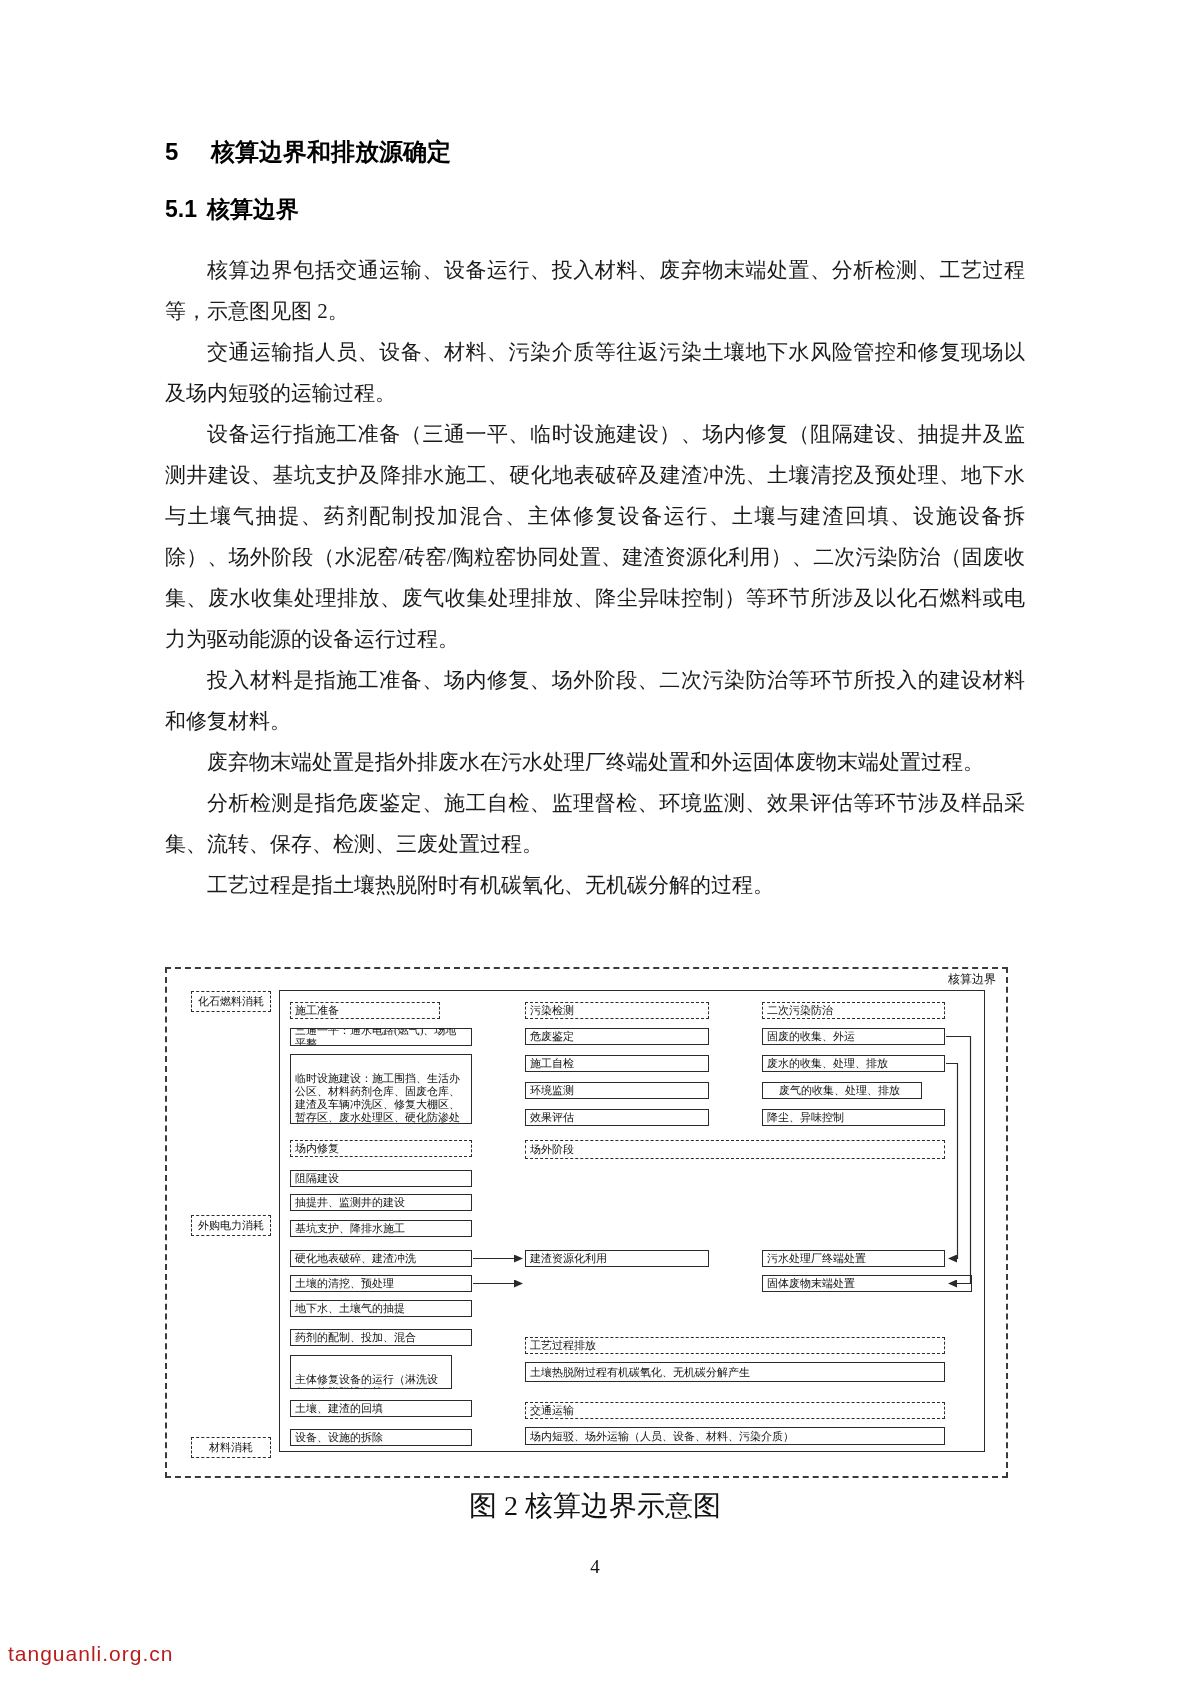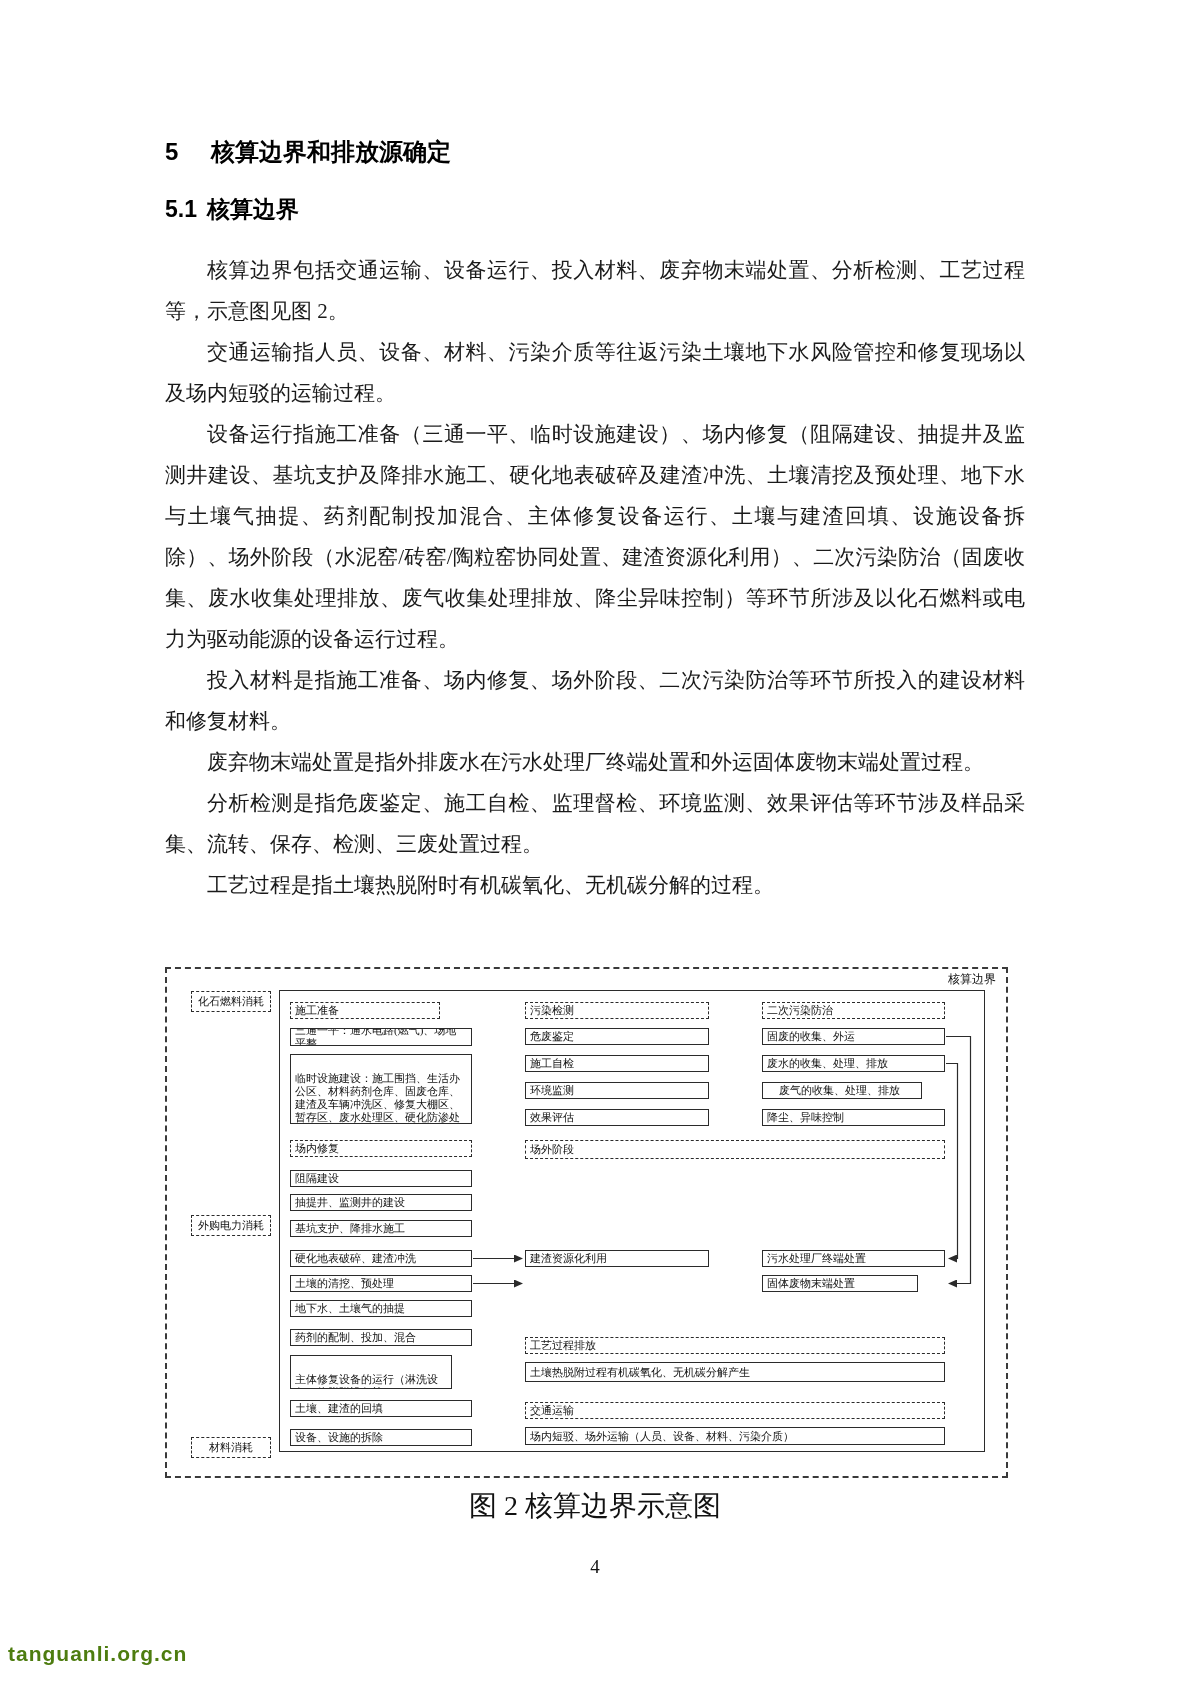--- a/index.html
+++ b/index.html
@@ -32,21 +32,21 @@
           justify-content:center;left:24px;width:80px;}
   .pre{white-space:pre-line;}
   .connectors{position:absolute;left:0;top:0;width:843px;height:511px;pointer-events:none;}
   
   .caption{position:absolute;left:0;top:1487px;width:1190px;text-align:center;
            font-size:28px;color:#111;}
   .pageno{position:absolute;left:0;top:1556px;width:1190px;text-align:center;
           font-size:19px;color:#111;}
   .watermark{position:absolute;left:8px;top:1642px;
              font-family:"Liberation Sans","DejaVu Sans",sans-serif;
-             font-weight:bold;font-size:21px;letter-spacing:1px;color:#4d7c0f;}
+             font-weight:normal;font-size:21px;letter-spacing:1px;color:#b91c1c;}
 </style>
 </head>
 <body>
 
 <div class="page">
 
   <div class="content">
     <h1 class="sec">
       <span class="num">5</span><span>核算边界和排放源确定</span>
     </h1>
@@ -96,21 +96,21 @@
     <div class="dbox" style="left:358px;top:393px;width:420px;height:20px;">土壤热脱附过程有机碳氧化、无机碳分解产生</div>
     <div class="dhead" style="left:358px;top:433px;width:420px;">交通运输</div>
     <div class="dbox" style="left:358px;top:458px;width:420px;height:18px;">场内短驳、场外运输（人员、设备、材料、污染介质）</div>
 
     <div class="dhead" style="left:595px;top:33px;width:183px;">二次污染防治</div>
     <div class="dbox" style="left:595px;top:59px;width:183px;">固废的收集、外运</div>
     <div class="dbox" style="left:595px;top:86px;width:183px;">废水的收集、处理、排放</div>
     <div class="dbox" style="left:595px;top:113px;width:160px;padding-left:16px;">废气的收集、处理、排放</div>
     <div class="dbox" style="left:595px;top:140px;width:183px;">降尘、异味控制</div>
     <div class="dbox" style="left:595px;top:281px;width:183px;">污水处理厂终端处置</div>
-    <div class="dbox" style="left:595px;top:306px;width:156px;">固体废物末端处置</div>
+    <div class="dbox" style="left:595px;top:306px;width:210px;">固体废物末端处置</div>
 
     <svg class="connectors" viewBox="0 0 843 511" xmlns="http://www.w3.org/2000/svg">
       <defs>
         <marker id="arr" markerWidth="9" markerHeight="8" refX="8" refY="4" orient="auto" markerUnits="userSpaceOnUse">
           <path d="M0,0 L9,4 L0,8 z" fill="#2b2b2b"></path>
         </marker>
       </defs>
       <path d="M306,289.5 H355" stroke="#2b2b2b" stroke-width="1.2" fill="none" marker-end="url(#arr)"></path>
       <path d="M306,314.5 H355" stroke="#2b2b2b" stroke-width="1.2" fill="none" marker-end="url(#arr)"></path>
       <path d="M779,67.5 H803.5 V314.5 H782" stroke="#2b2b2b" stroke-width="1.2" fill="none" marker-end="url(#arr)"></path>

